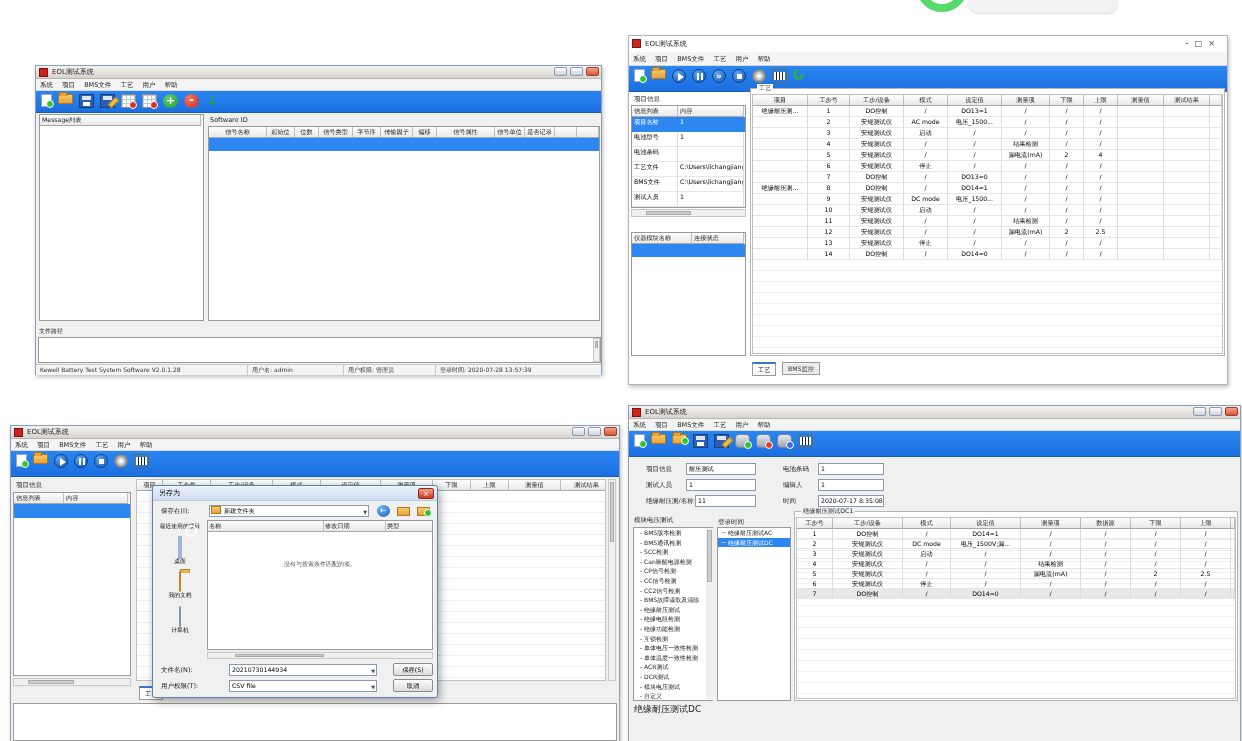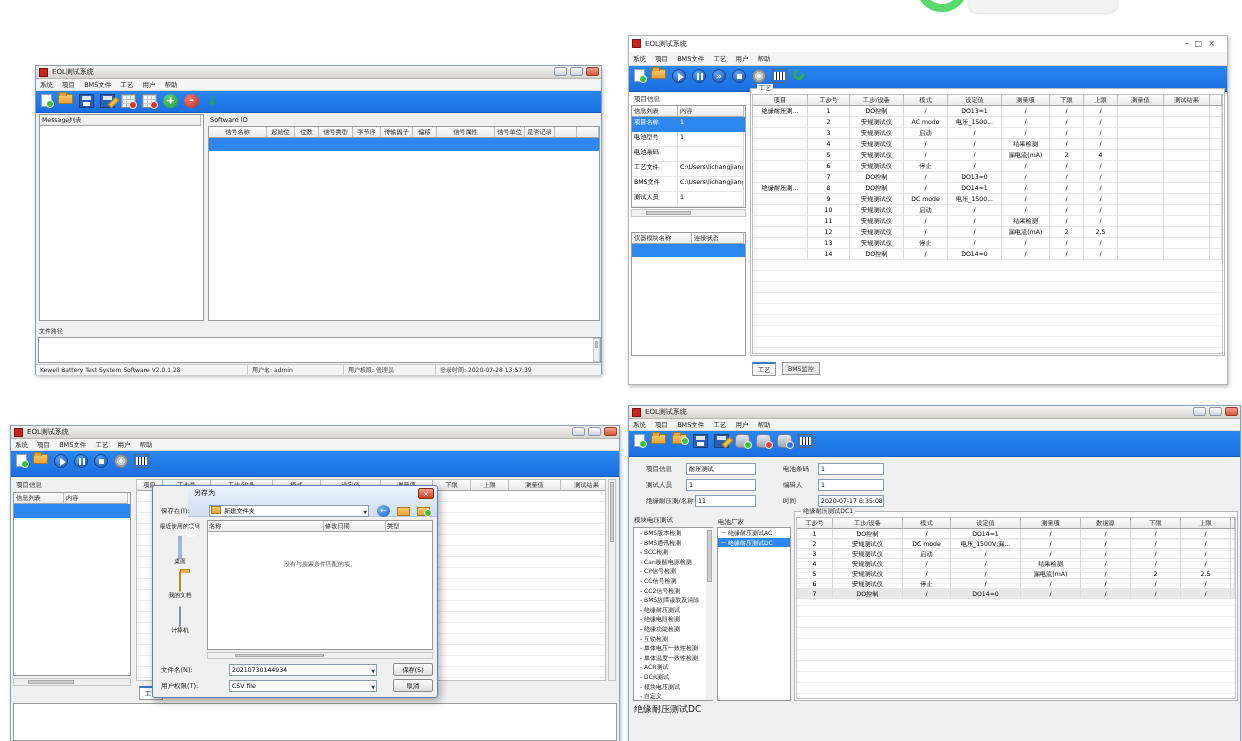--- a/index.html
+++ b/index.html
@@ -84,21 +84,21 @@
   .tab{position:absolute;font-size:6.2px;line-height:11px;padding:0 5px;border:1px solid #9a9a9a;background:#fff;border-top:2px solid #3a78c8;}
   .tab.plain{border-top:1px solid #9a9a9a;background:#ececec;color:#333;}
   .scroll-h{position:absolute;background:#f0f0f0;border:1px solid #c8c8c8;}
   .scroll-h .thumb{position:absolute;left:12%;top:1px;bottom:1px;width:40%;background:#cdcdcd;border:1px solid #aaa;}
   .scroll-v{position:absolute;background:#f0f0f0;border:1px solid #c8c8c8;}
   .scroll-v .thumb{position:absolute;top:2px;left:1px;right:1px;height:30%;background:#cdcdcd;border:1px solid #aaa;}
   .textarea{position:absolute;background:#fff;border:1px solid #9a9a9a;}
 
   
   .dialog{position:absolute;background:#f0f0f0;border:1px solid #5f82ad;border-radius:3px;box-shadow:2px 3px 8px rgba(0,0,0,.35);z-index:9;}
-  .dlg-title{height:31px;background:linear-gradient(#eaf2fc,#cfdef2);border-bottom:1px solid #b7c9de;border-radius:3px 3px 0 0;font-size:7px;line-height:15px;padding-left:6px;position:relative;margin-left:35px;}
+  .dlg-title{height:15px;background:linear-gradient(#eaf2fc,#cfdef2);border-bottom:1px solid #b7c9de;border-radius:3px 3px 0 0;font-size:7px;line-height:15px;padding-left:6px;position:relative;}
   .dlg-close{position:absolute;right:3px;top:2px;width:16px;height:11px;background:linear-gradient(#f2a08c,#ce3c1e);border:1px solid #8e2a12;border-radius:2px;color:#fff;font-size:7px;line-height:10px;text-align:center;}
   .combo{position:absolute;background:#fff;border:1px solid #8a9ab0;font-size:6.2px;line-height:10px;padding:0 10px 0 2px;overflow:hidden;white-space:nowrap;}
   .combo::after{content:"\25BC";position:absolute;right:1px;top:1px;font-size:5px;color:#444;}
   .btn{position:absolute;background:linear-gradient(#fefefe,#dcdcdc);border:1px solid #8a8a8a;border-radius:2px;font-size:6.2px;text-align:center;}
   .place{width:46px;text-align:center;margin-bottom:8px;}
   .place .pl{font-size:5.8px;line-height:1.15;display:block;margin-top:1px;}
   .pi{width:20px;height:15px;margin:0 auto;position:relative;}
   .pi-recent{background:linear-gradient(#bcd6f0,#5b8fc9);border-radius:3px;}
   .pi-recent::before{content:"";position:absolute;left:5px;top:2px;width:8px;height:8px;border:2px solid #fff;border-radius:50%;}
   .pi-desktop{background:#3a6ea5;border:2px solid #9db8d6;border-radius:2px;}
@@ -623,21 +623,21 @@
         <div class="list-item">- 单体电压一致性检测</div>
         <div class="list-item">- 单体温度一致性检测</div>
         <div class="list-item">- ACR测试</div>
         <div class="list-item">- DCR测试</div>
         <div class="list-item">- 模块电压测试</div>
         <div class="list-item">- 自定义</div>
       </div>
     <div class="scroll-v" style="left:77px;top:122px;width:7px;height:172px;border:none;">
         <div class="thumb"></div>
       </div>
-    <div class="lbl" style="left:89px;top:112px;">电池厂家</div>
+    <div class="lbl" style="left:89px;top:112px;">登录时间</div>
     <div class="list-box tree" style="left:88px;top:121px;width:74px;height:174px;">
         <div class="list-item">绝缘耐压测试AC</div>
         <div class="list-item sel">绝缘耐压测试DC</div>
       </div>
 
     <div class="groupbox" style="left:165px;top:105px;width:444px;height:190px;"></div>
     <div class="gb-label" style="left:172px;top:101px;">绝缘耐压测试DC1</div>
     <div class="tbl grid-bg" style="left:167px;top:111px;width:440px;height:182px;border-color:#c0c0c0;">
         <div class="trow thead">
           <div class="tcell" style="width: 36px;">工步号</div>

